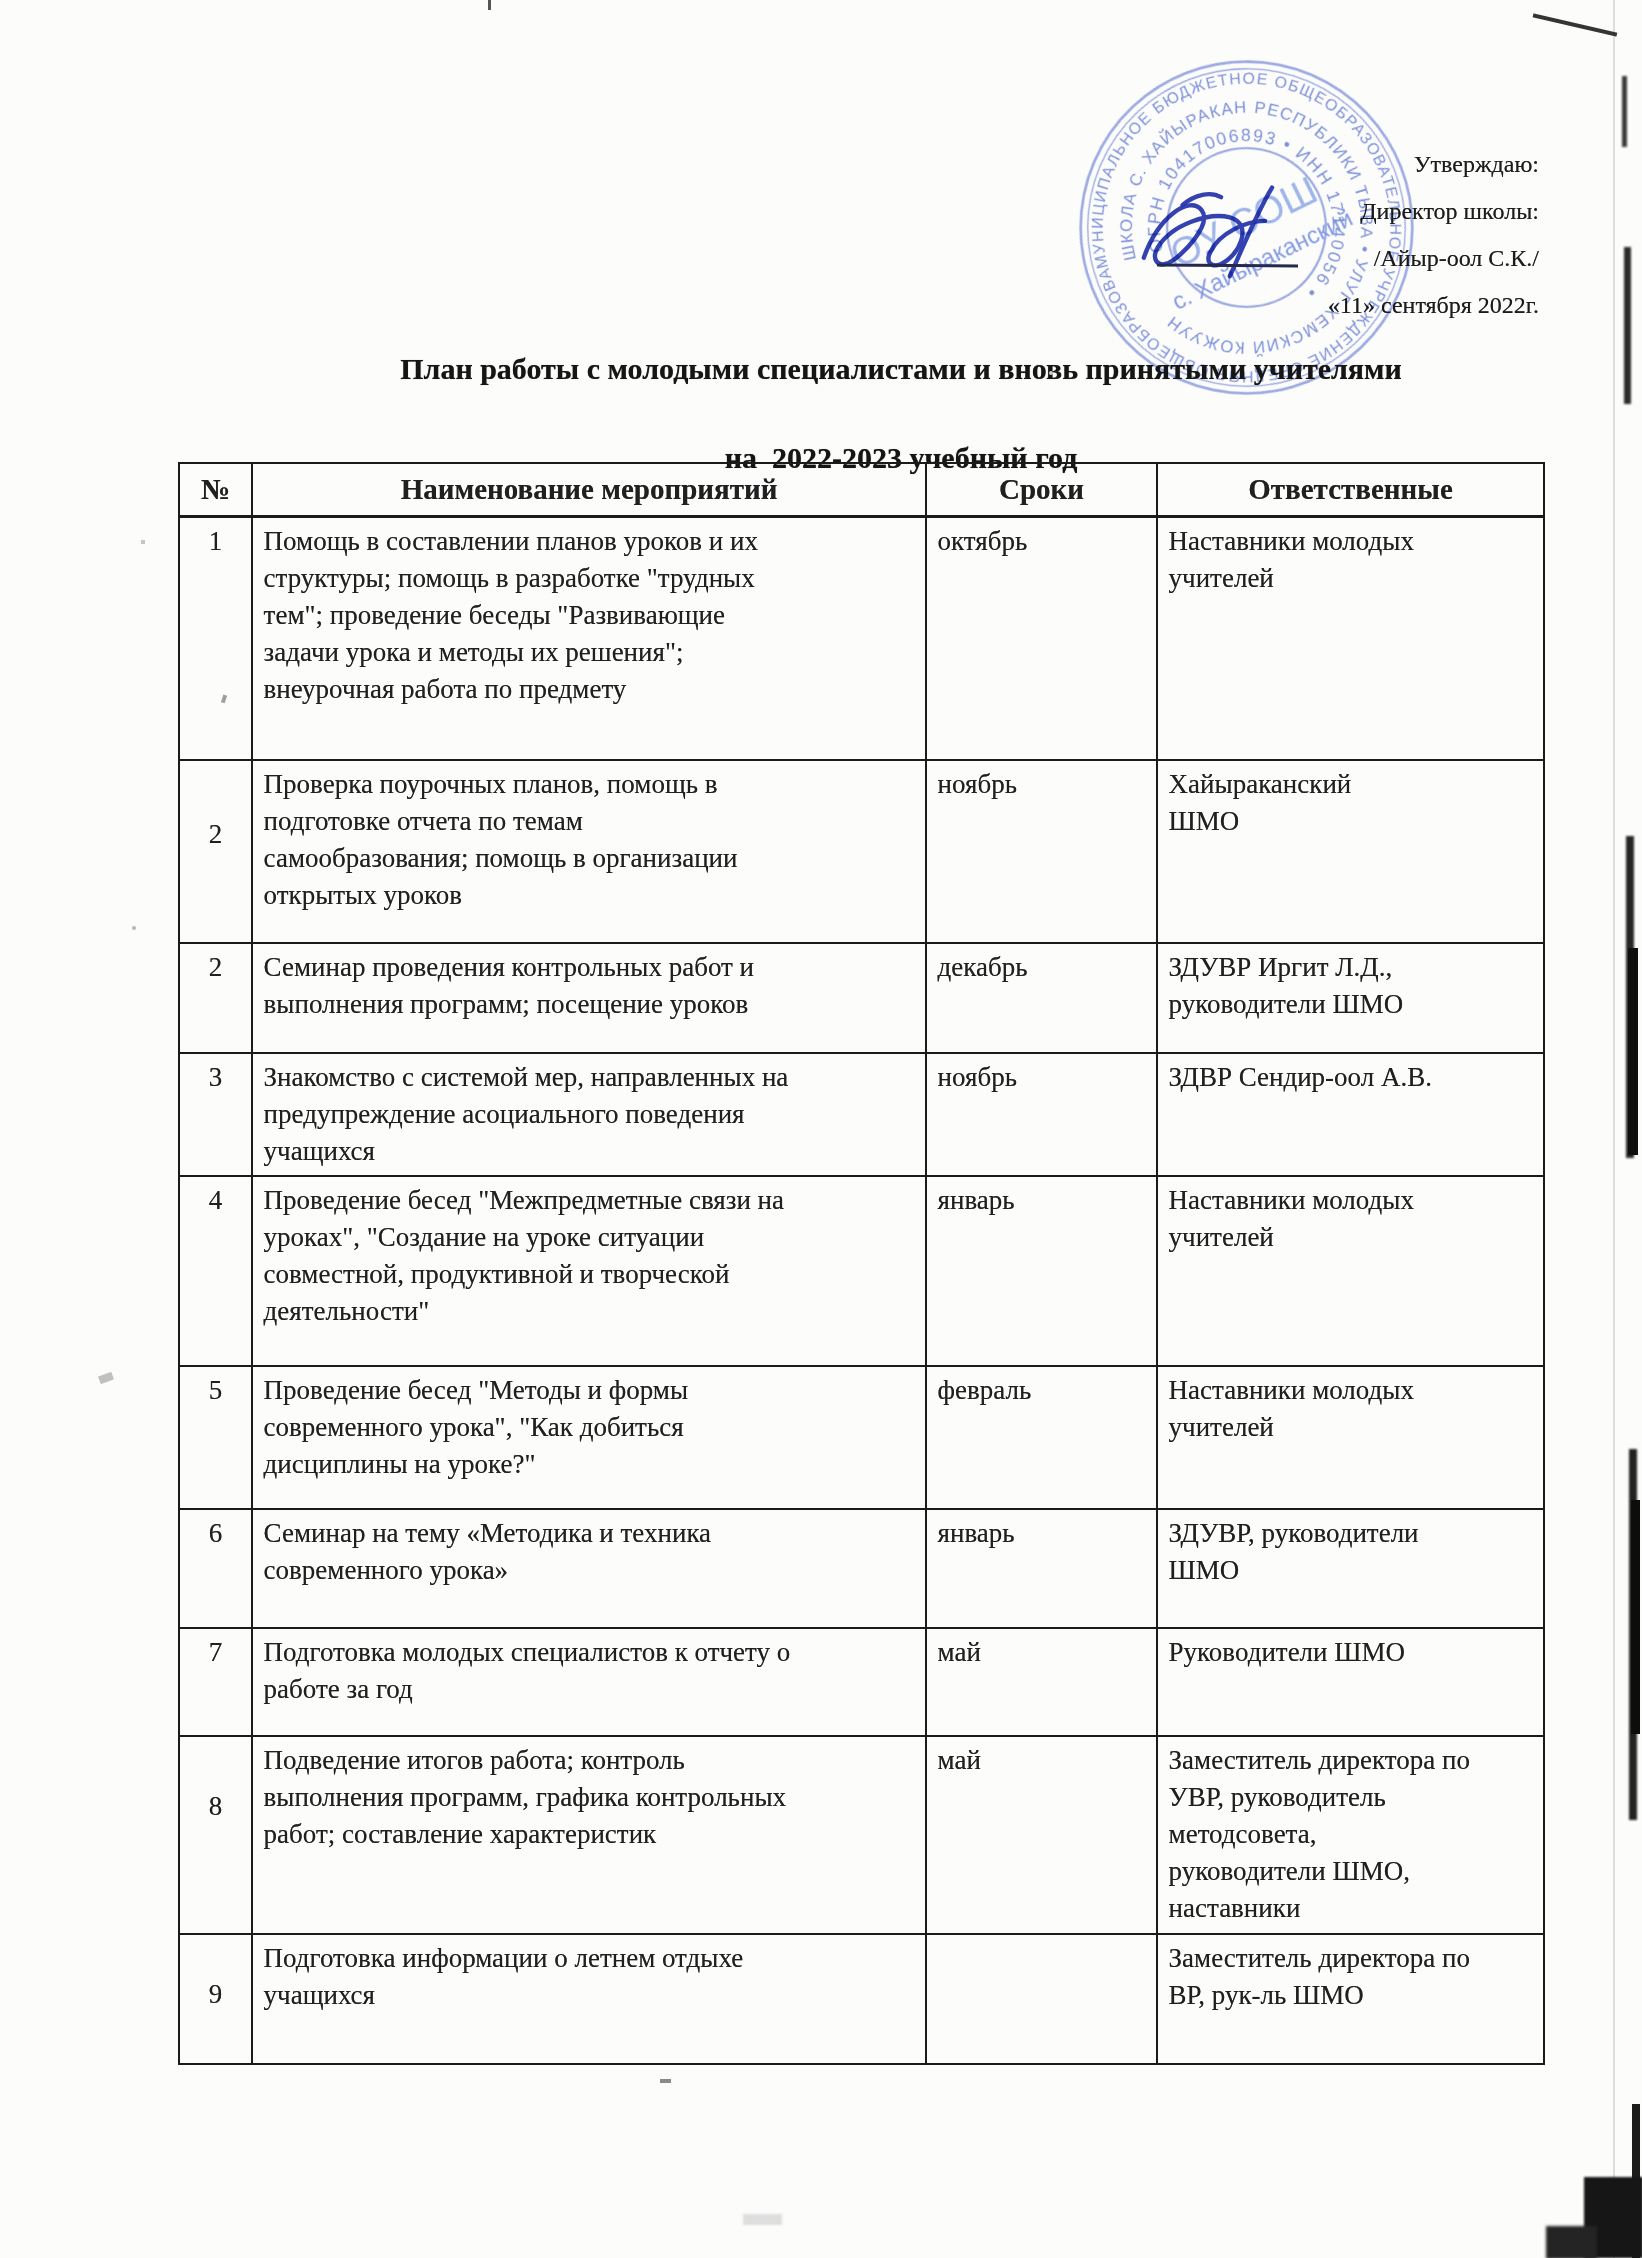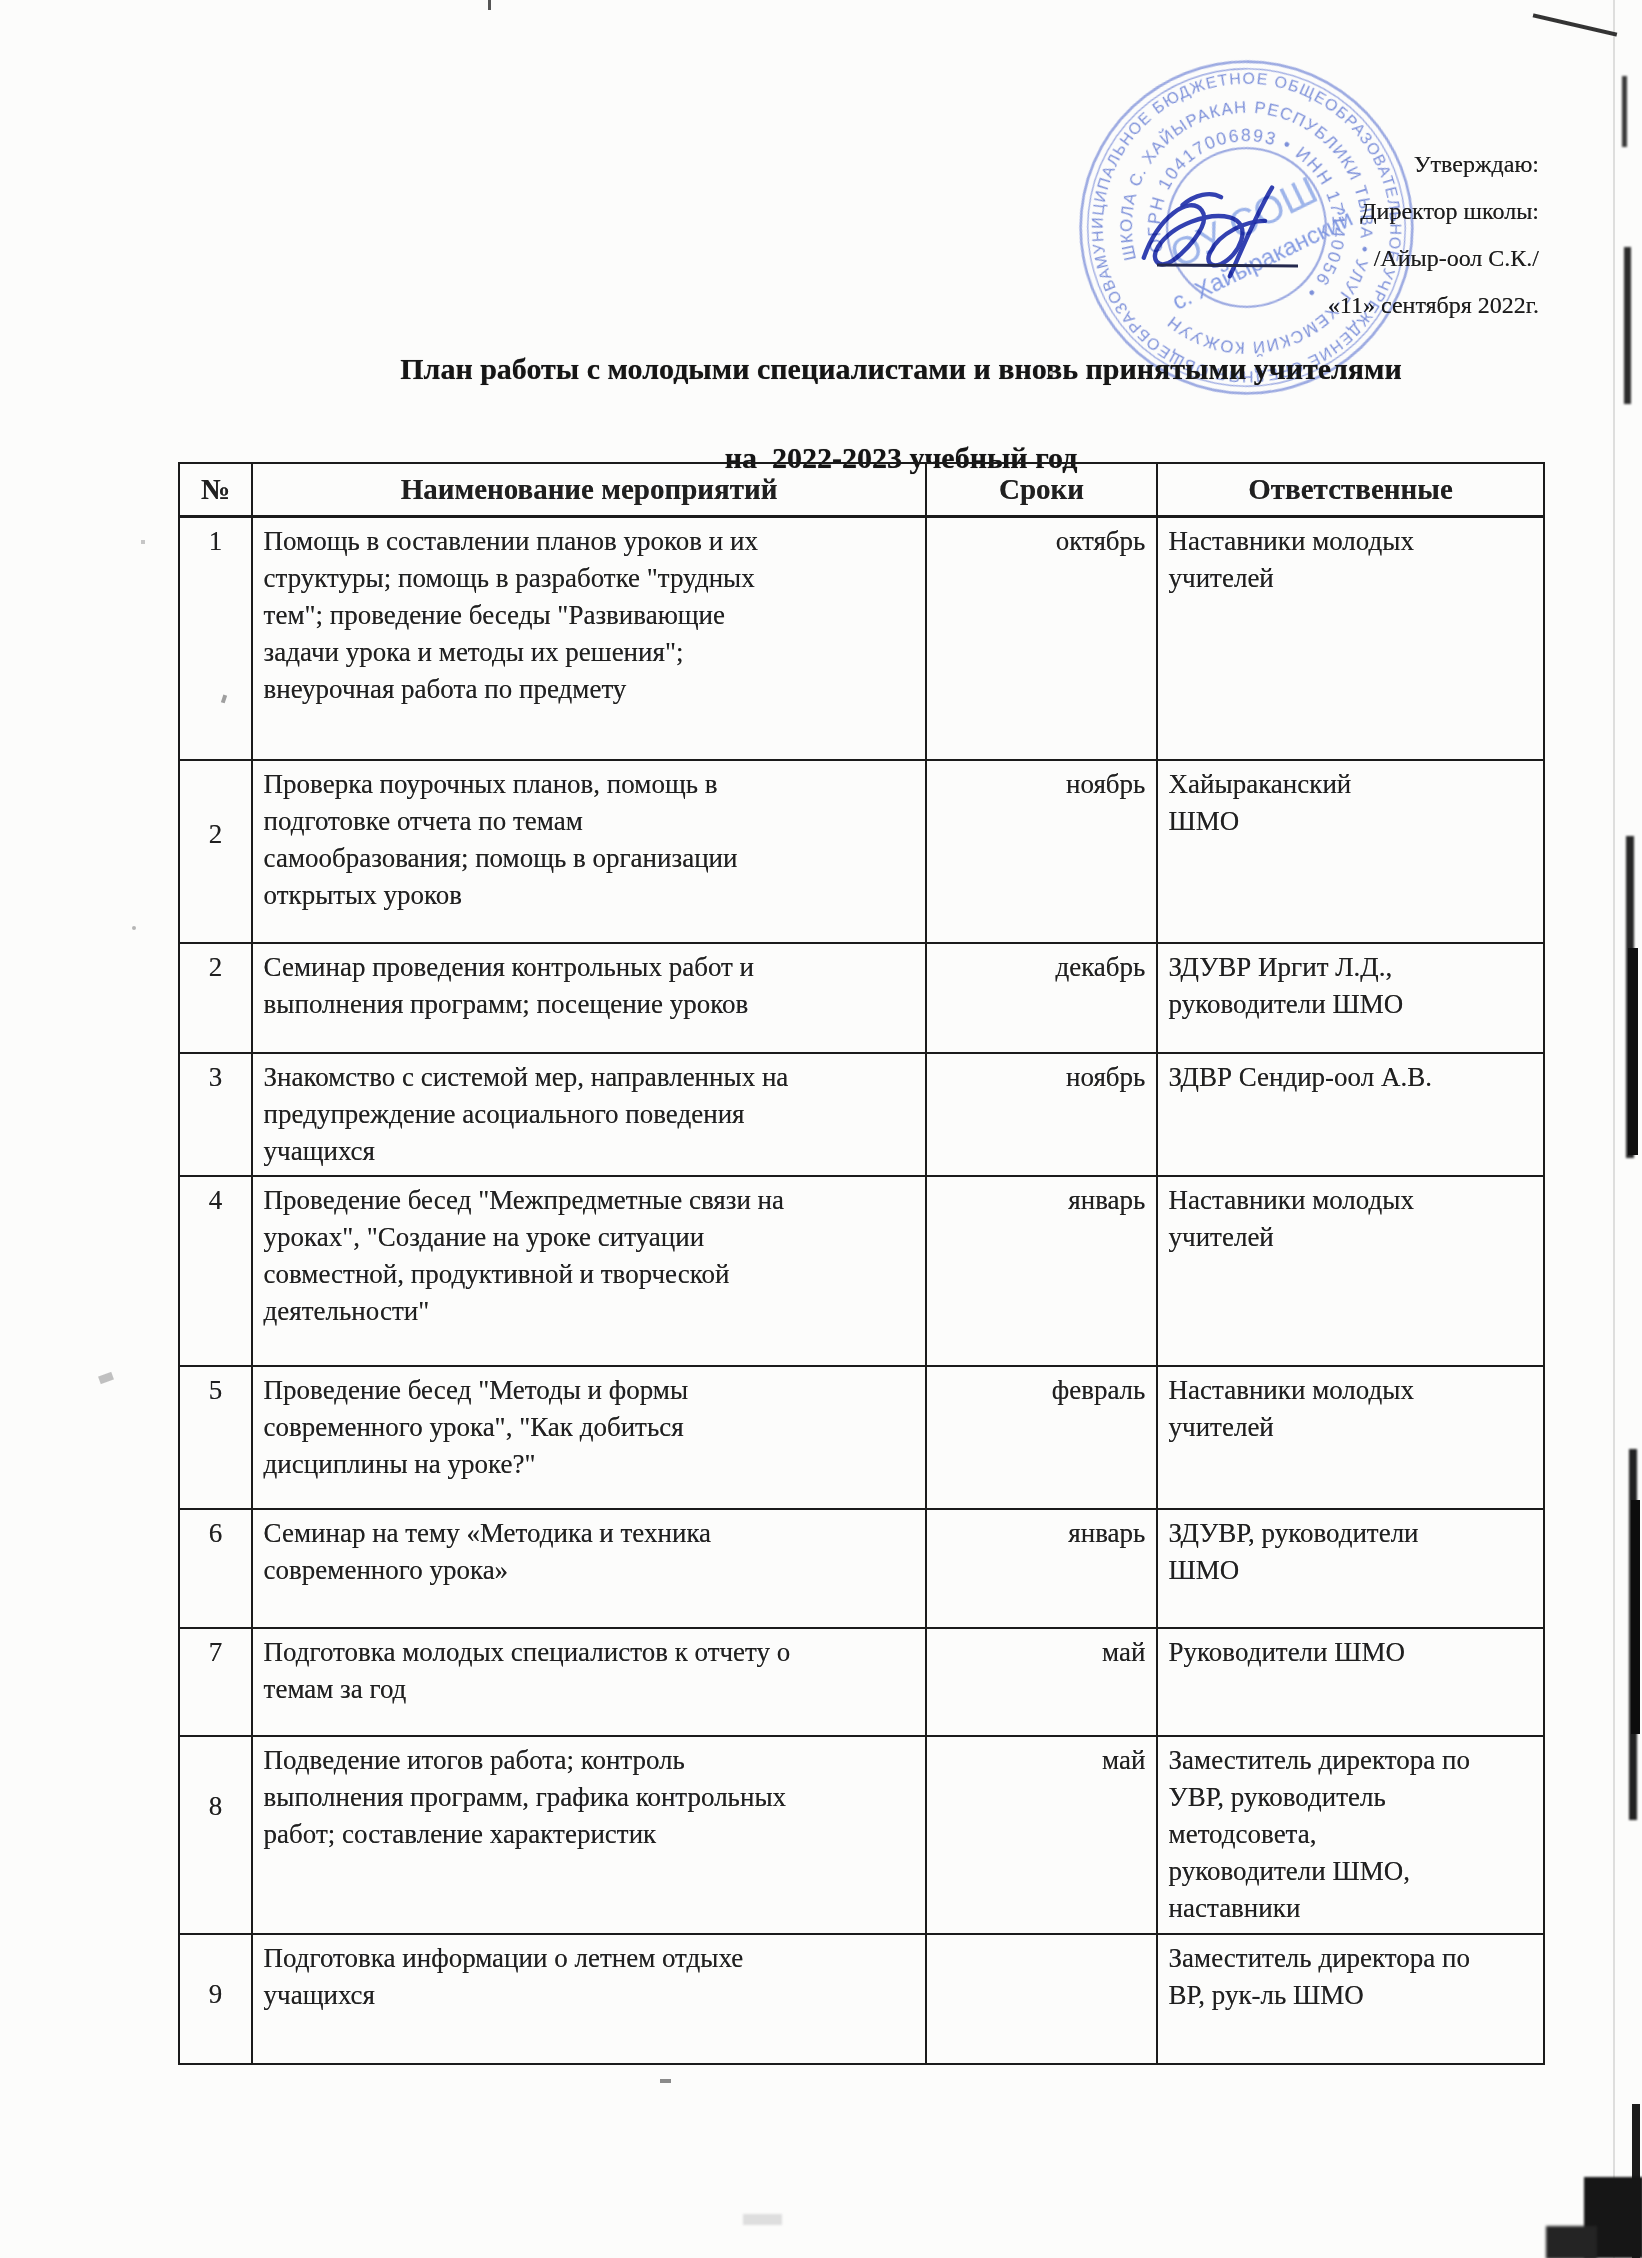--- a/index.html
+++ b/index.html
@@ -60,21 +60,21 @@
     border:2.6px solid #1b1b1b;vertical-align:top;
     padding:5.3px 10.6px;box-sizing:border-box;
   }
   table.plan th{
     font-size:29px;font-weight:bold;text-align:center;
     padding:7px 3.5px;border-bottom-width:3.5px;
   }
   td.c-num{text-align:center;padding-top:7px;}
   td.c-act,td.c-resp{white-space:pre-line;}
   td.c-act{padding-left:14px;padding-top:8.8px;}
-  td.c-term{text-align:right;padding-top:8.8px;}
+  td.c-term{text-align:left;padding-top:8.8px;}
   td.c-resp{padding-left:16px;padding-top:8.8px;}
   
   tbody tr:nth-child(1){height:243px}
   tbody tr:nth-child(2){height:183px}
   tbody tr:nth-child(3){height:110px}
   tbody tr:nth-child(4){height:122px}
   tbody tr:nth-child(5){height:190px}
   tbody tr:nth-child(6){height:143px}
   tbody tr:nth-child(7){height:119px}
   tbody tr:nth-child(8){height:108px}
@@ -244,21 +244,21 @@
       <td class="c-act">Семинар на тему  «Методика и техника
 современного урока»</td>
       <td class="c-term">январь</td>
       <td class="c-resp">ЗДУВР, руководители
 ШМО</td>
     </tr>
 
     <tr>
       <td class="c-num">7</td>
       <td class="c-act">Подготовка молодых специалистов к отчету о
-темам за год</td>
+работе за год</td>
       <td class="c-term">май</td>
       <td class="c-resp">Руководители ШМО</td>
     </tr>
 
     <tr>
       <td class="c-num">8</td>
       <td class="c-act">Подведение итогов работа; контроль
 выполнения программ, графика контрольных
 работ; составление характеристик</td>
       <td class="c-term">май</td>

